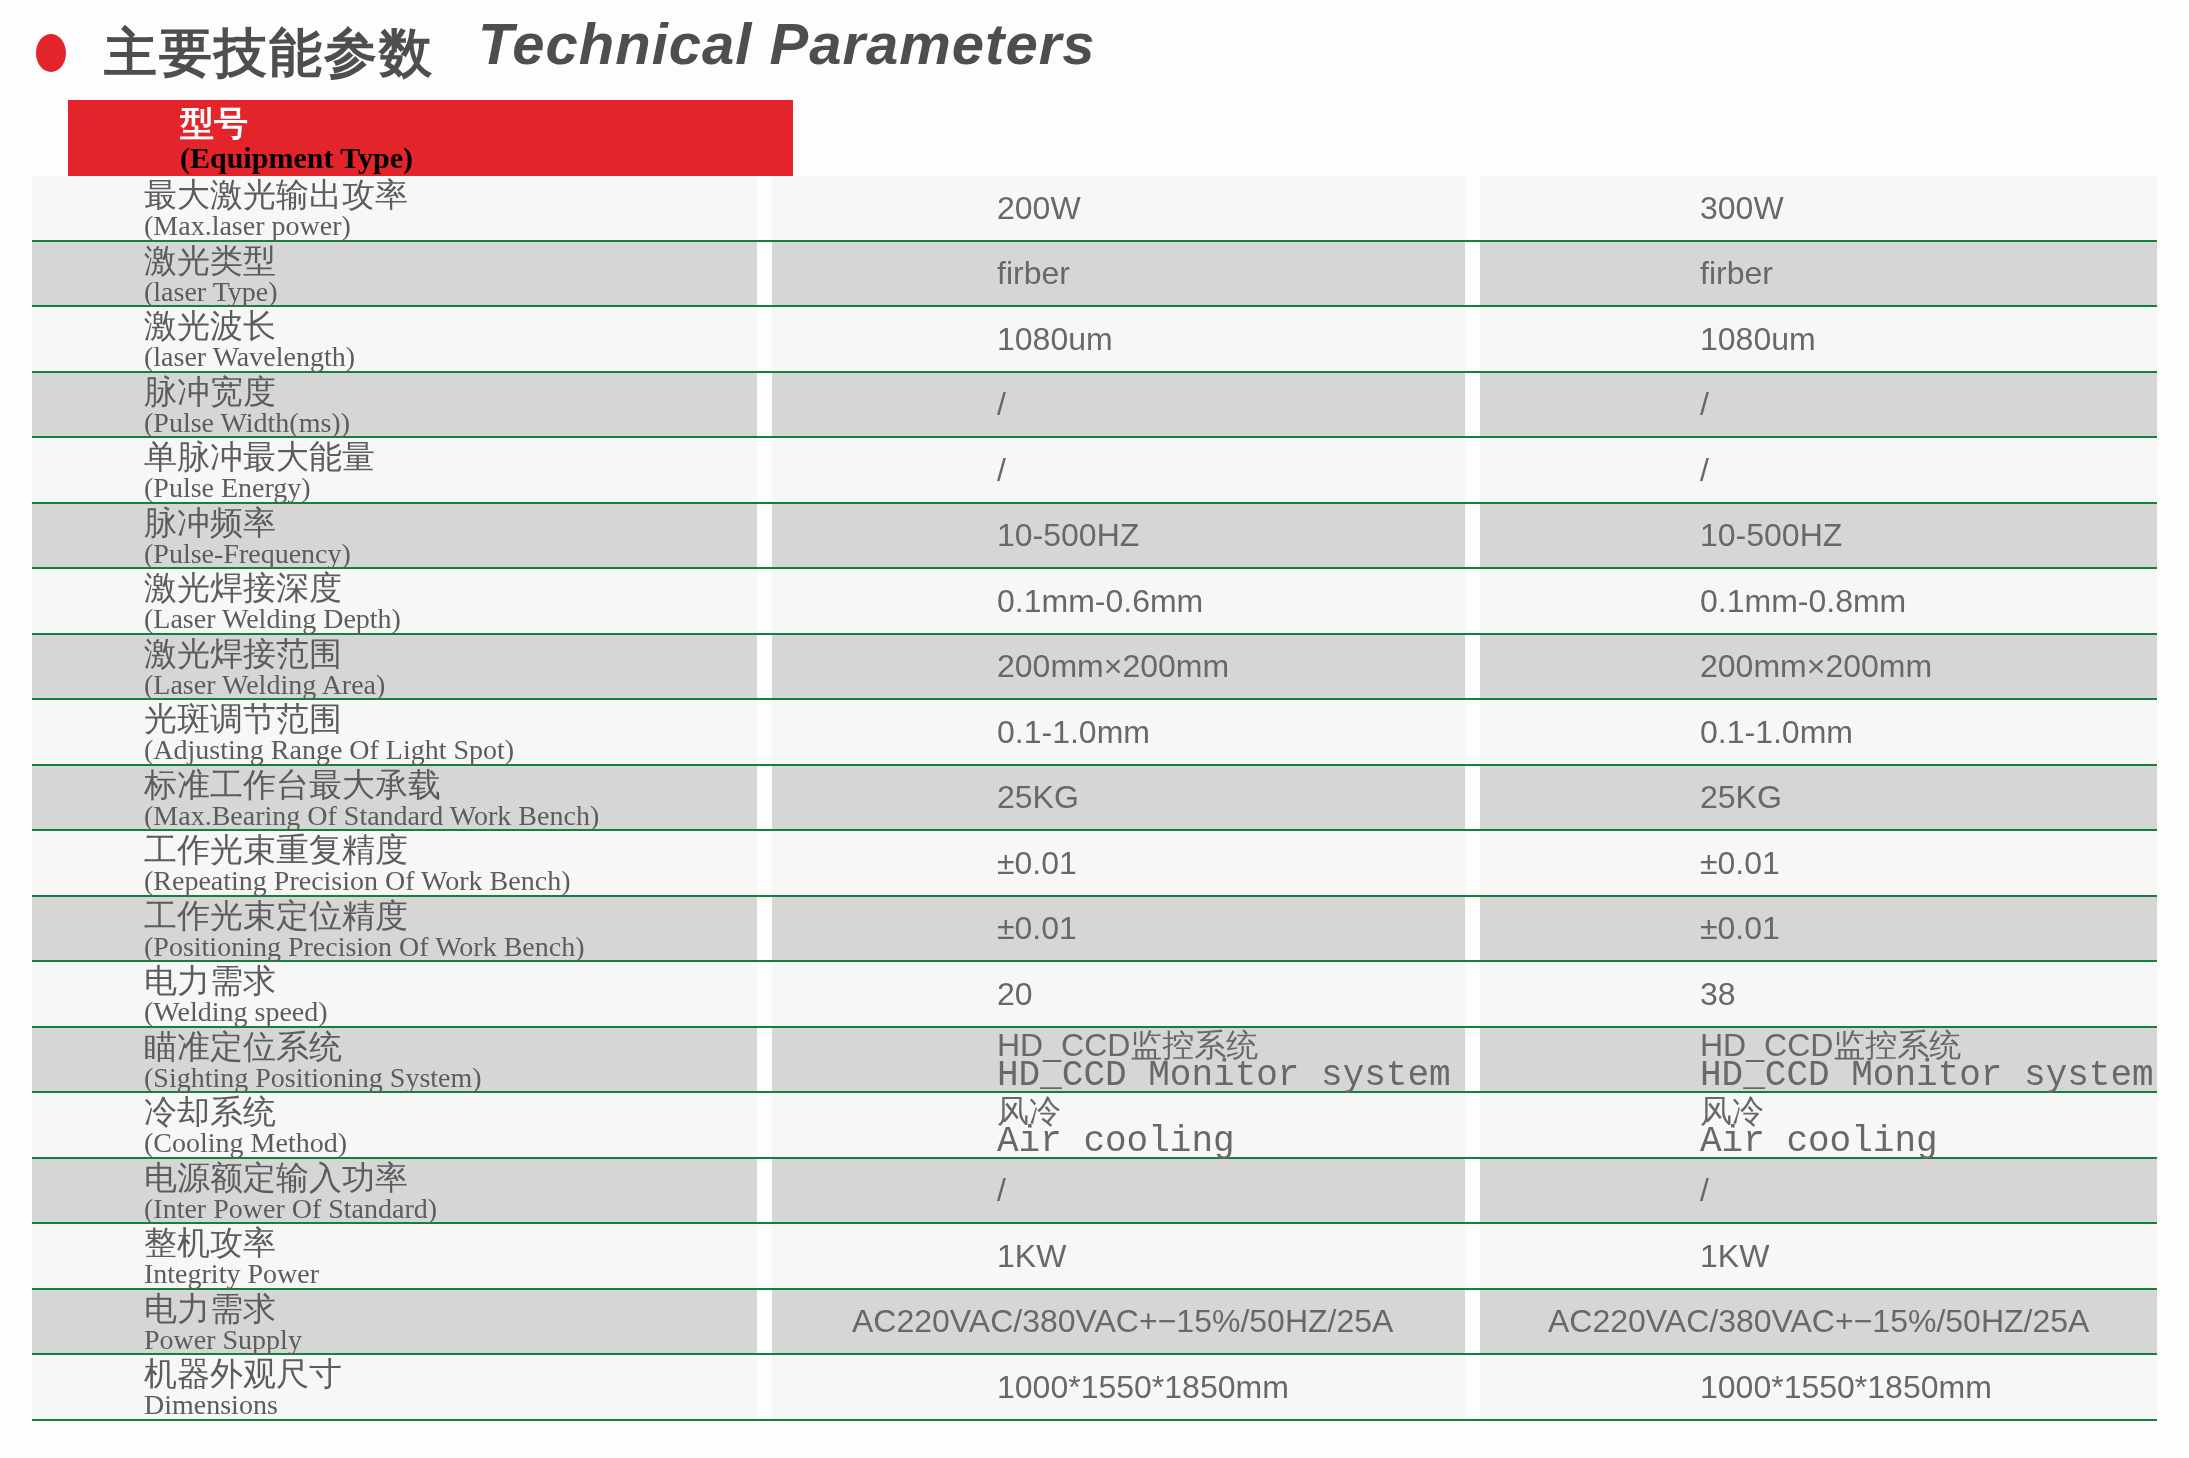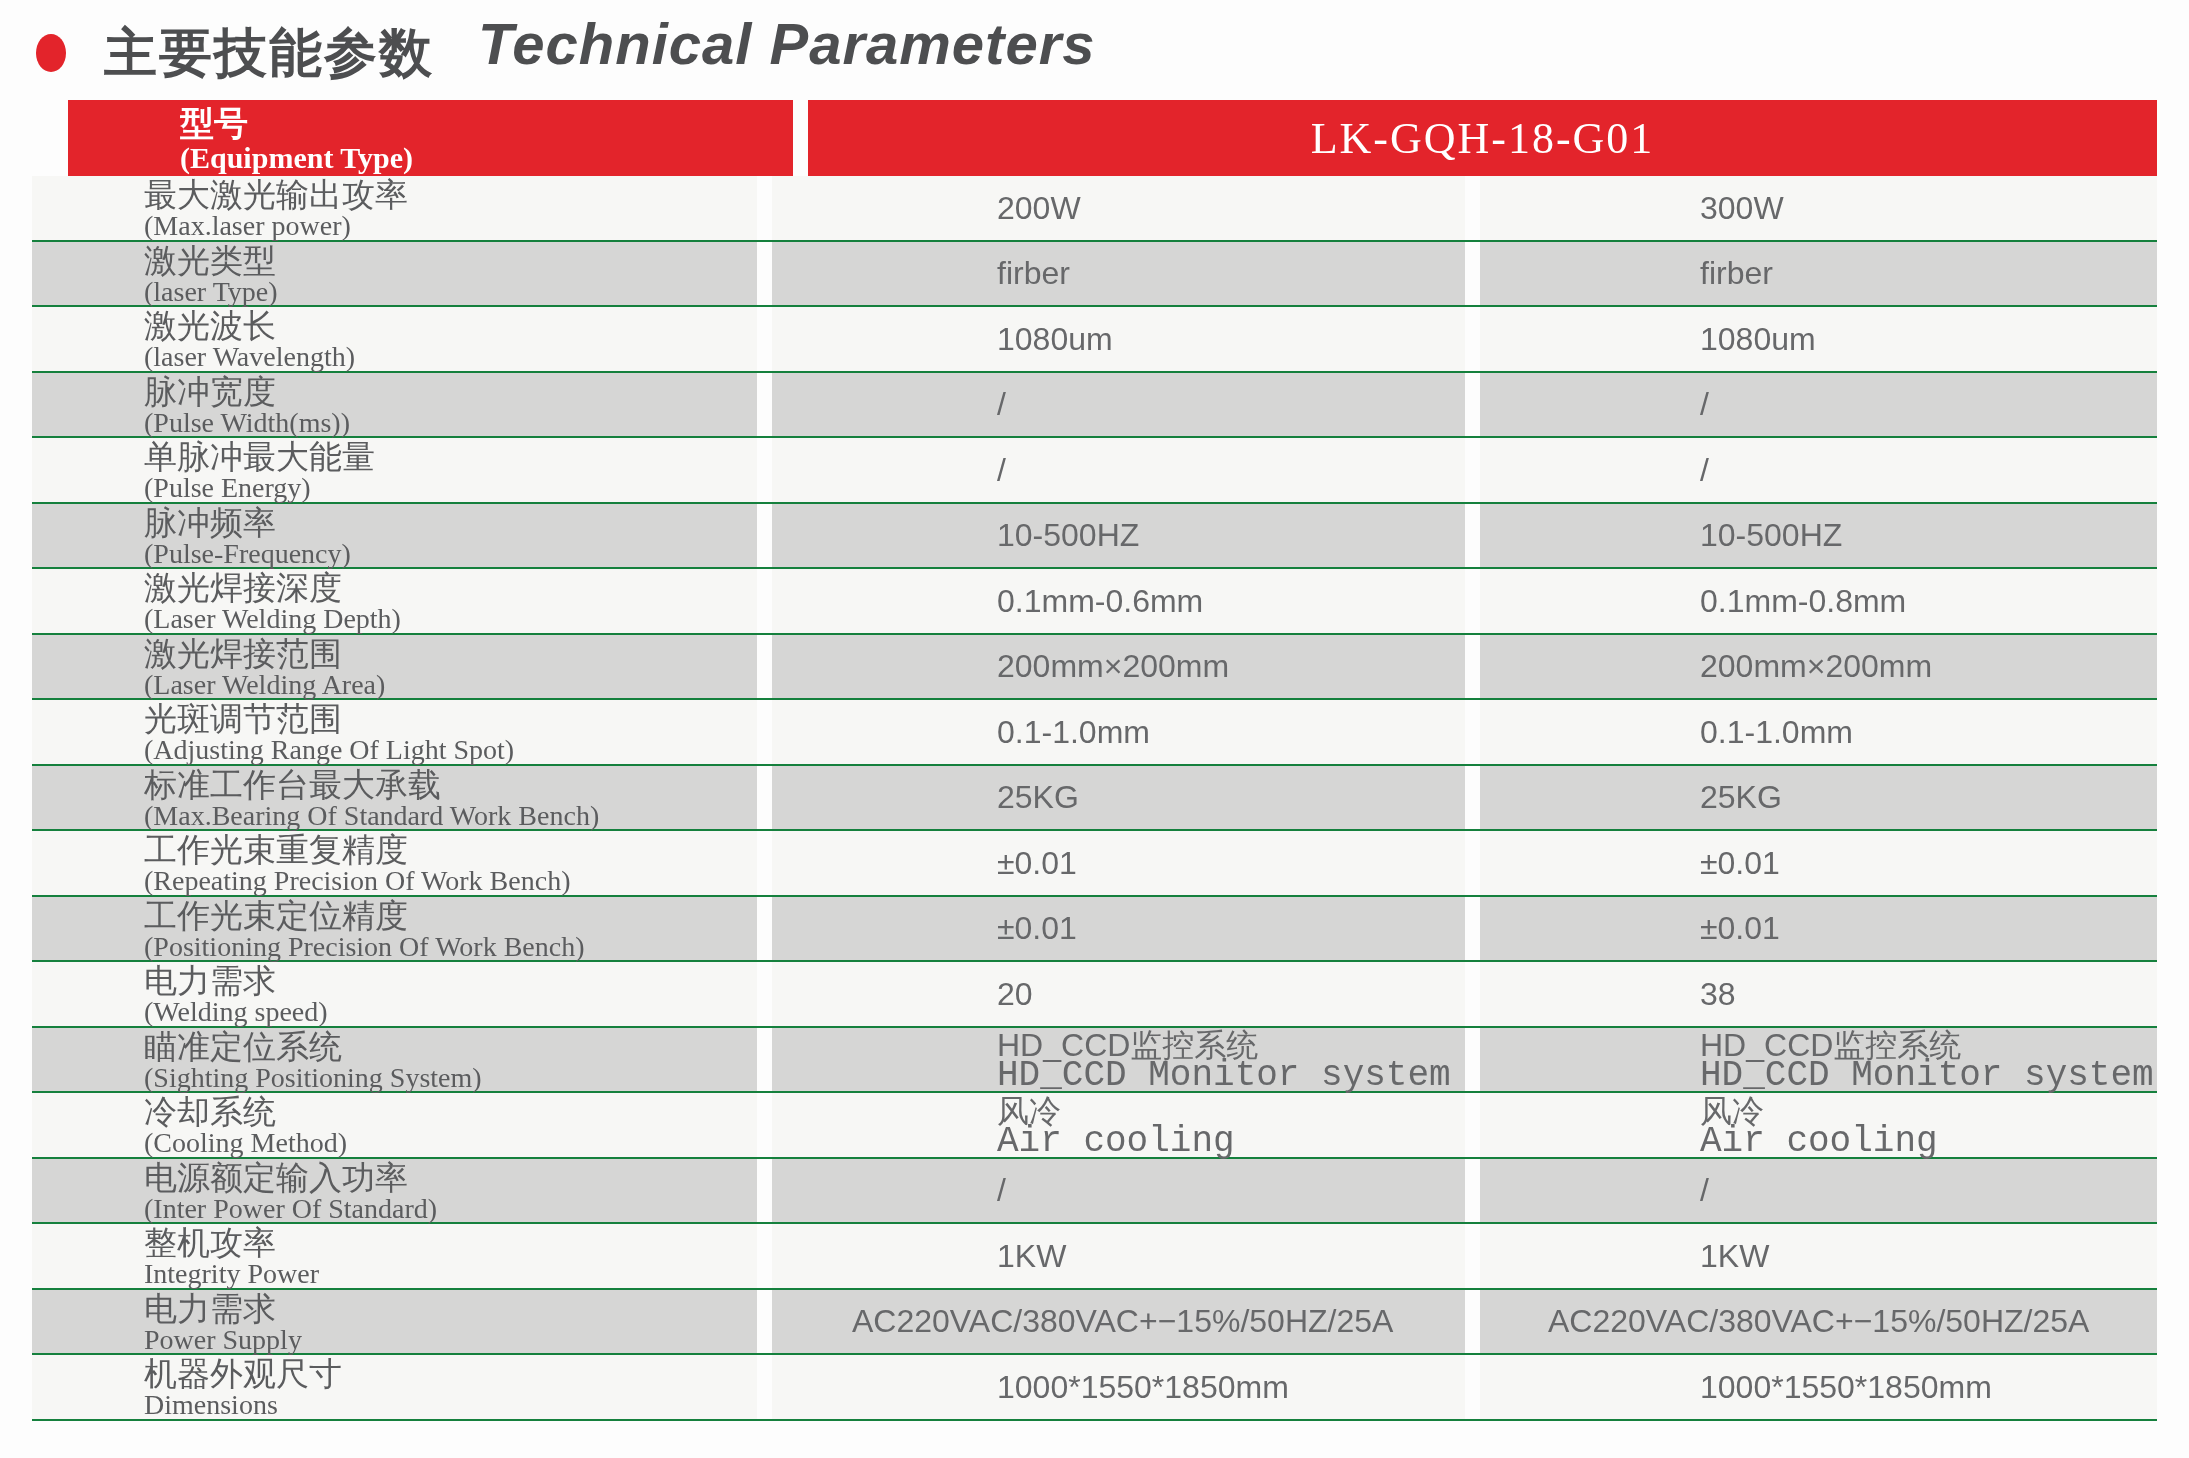--- a/index.html
+++ b/index.html
@@ -16,21 +16,21 @@
   .title-en{position:absolute;left:478px;top:2px;font-size:58px;font-weight:bold;
             font-style:italic;color:#4d4e50;font-family:Liberation Sans, sans-serif;
             letter-spacing:1px;}
 
   
   .ptable{position:absolute;left:32px;top:100px;width:2125px;}
   .thead{display:flex;height:76px;margin-left:36px;}
   .th-left{width:725px;background:#e3242b;box-sizing:border-box;
            padding:4px 0 0 112px;}
   .th-zh{color:#ffffff;font-size:34px;font-weight:bold;line-height:38px;}
-  .th-en{color:#ffffff;font-size:30px;font-weight:bold;line-height:32px;
+  .th-en{color:#000000;font-size:30px;font-weight:bold;line-height:32px;
          font-family:"Liberation Serif",serif;}
   .th-right{flex:1;background:#e3242b;display:flex;align-items:center;
             justify-content:center;color:#ffffff;font-size:44px;
             font-family:"Liberation Serif",serif;letter-spacing:2px;}
   .hgap{width:15px;background:#fdfdfd;}
 
   .tbody{display:block;}
   .row{display:flex;height:65.5px;box-sizing:border-box;border-bottom:2px solid #15803d;}
   .row:nth-child(odd)  .cell{background:#f7f7f5;}
   .row:nth-child(even) .cell{background:#d6d6d5;}
@@ -66,21 +66,20 @@
     <span class="title-en">Technical Parameters</span>
   </div>
 
   <div class="ptable">
     <div class="thead">
       <div class="th-left">
         <div class="th-zh">型号</div>
         <div class="th-en">(Equipment Type)</div>
       </div>
       <div class="hgap"></div>
-      <div class="th-right">LK-GQH-18-G01</div>
     </div>
     <div class="tbody">
         <div class="row">
           <div class="cell lab">
             <span class="lab-zh">最大激光输出攻率</span>
             <span class="lab-en">(Max.laser power)</span>
           </div>
           <div class="gap"></div>
           <div class="cell val">
             <span class="vl">200W</span>

